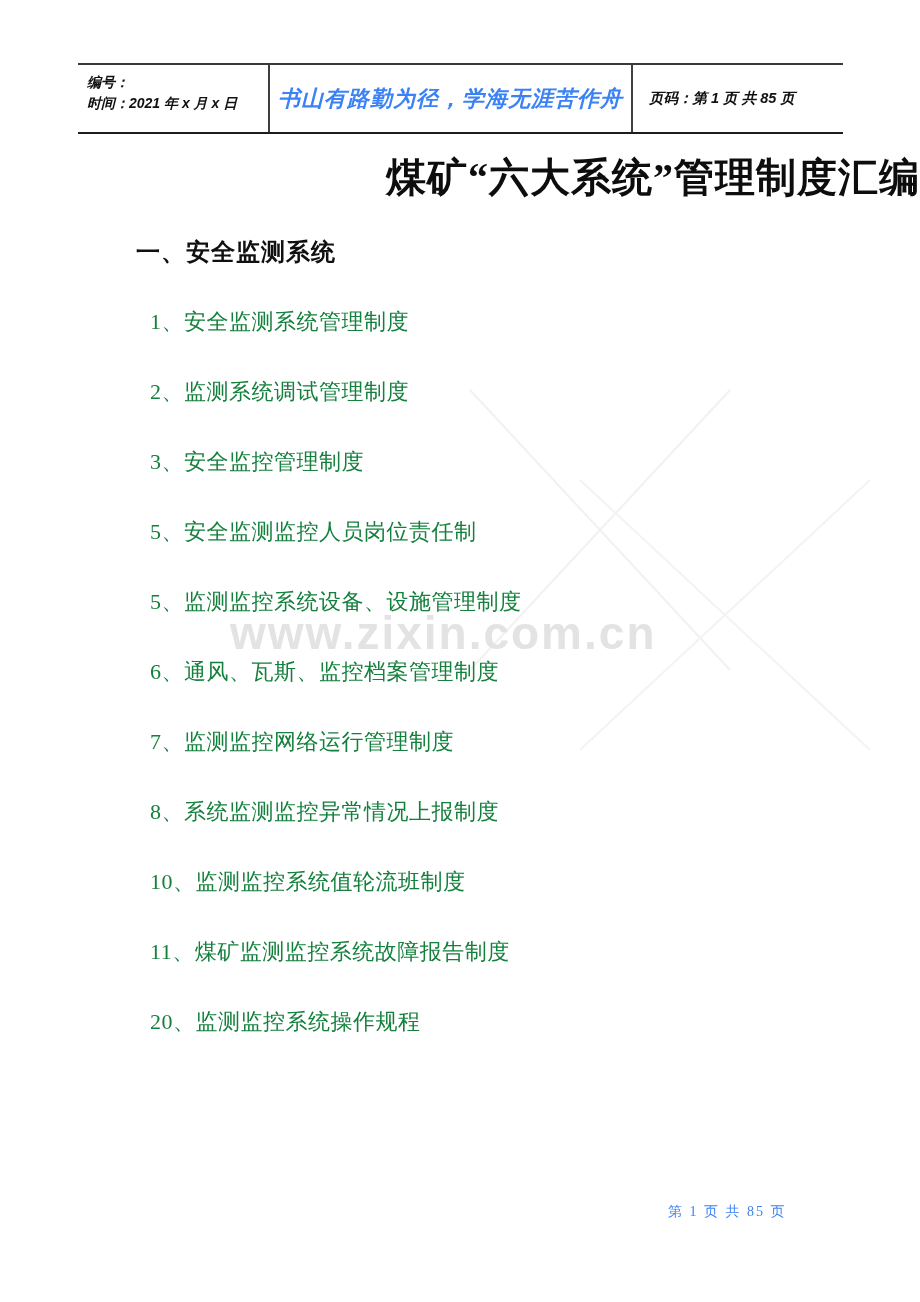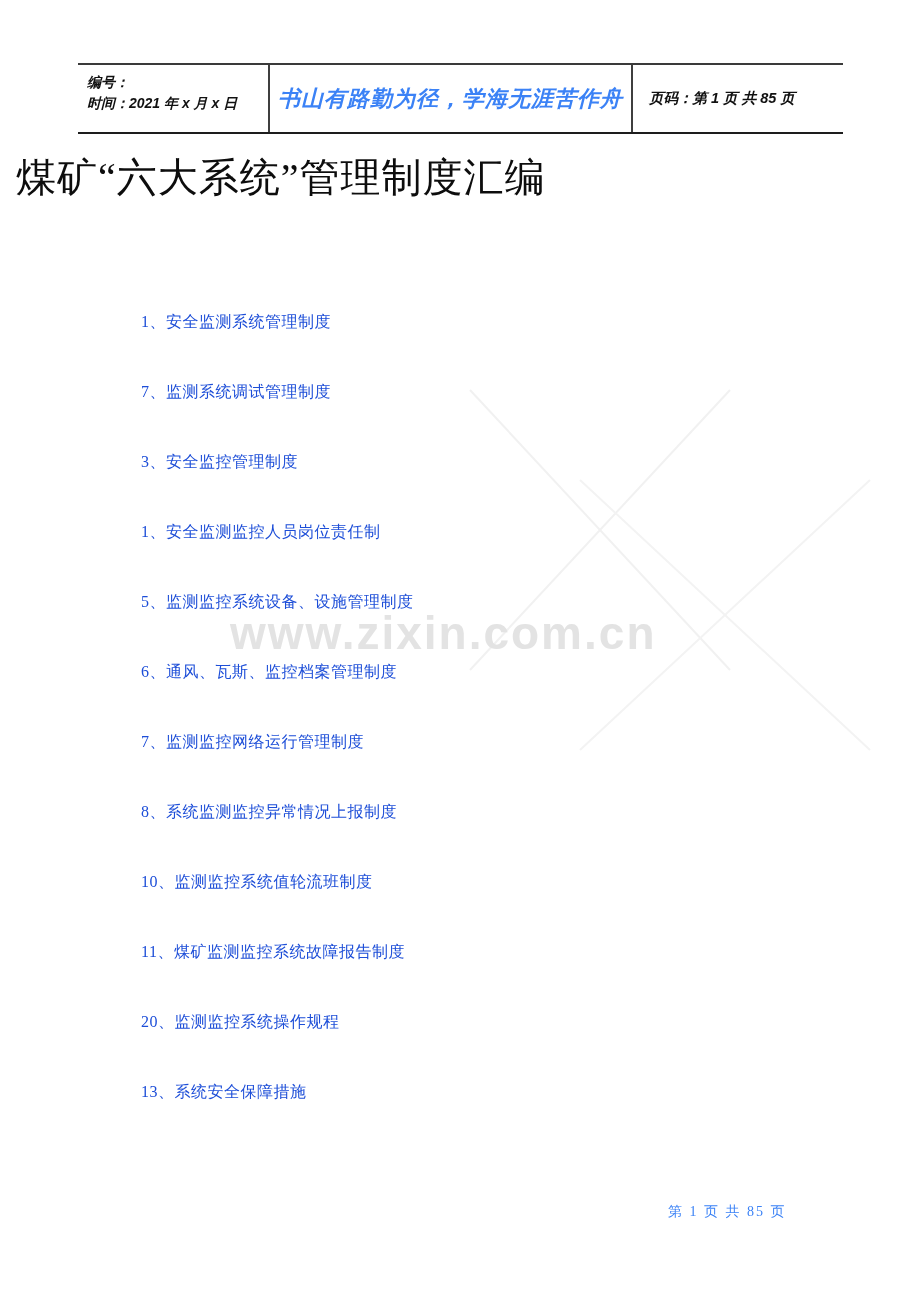--- a/index.html
+++ b/index.html
@@ -65,23 +65,23 @@
     color: #111111;
     white-space: nowrap;
   }
 
   
   .doc-title {
     position: absolute;
     top: 150px;
     left: 0;
     right: 0;
-    text-align: left;
+    text-align: right;
     font-size: 40px;
-    font-weight: normal;
+    font-weight: bold;
     letter-spacing: 1px;
     color: #0d0d0d;
     z-index: 2;
     padding-left: 16px;
   }
 
   
   .section-heading {
     position: absolute;
     top: 236px;
@@ -98,25 +98,25 @@
   .items-list {
     position: absolute;
     top: 311px;
     left: 137px;
     margin: 0;
     padding: 0;
     list-style: none;
     z-index: 2;
   }
   .items-list li {
-    font-size: 16px;
+    font-size: 22px;
     line-height: 22px;
-    margin: 0 0 48px 4px;
+    margin: 0 0 48px 13px;
     letter-spacing: 0.5px;
-    color: #1d4ed8;
+    color: #15803d;
     white-space: nowrap;
   }
 
   
   .watermark-text {
     position: absolute;
     top: 606px;
     left: 230px;
     font-size: 46px;
     font-weight: bold;
@@ -168,33 +168,33 @@
     <div class="hcell hcell-mid">
       <span style="color:#3b82f6;">书山有路勤为径，学海无涯苦作舟</span>
     </div>
     <div class="hcell hcell-right">
       <span>页码：第 1 页 共 85 页</span>
     </div>
   </div>
 
   <div class="doc-title">煤矿“六大系统”管理制度汇编</div>
 
+  <div class="section-heading">一、安全监测系统</div>
 
   <ul class="items-list">
     <li>1、安全监测系统管理制度</li>
-    <li>7、监测系统调试管理制度</li>
+    <li>2、监测系统调试管理制度</li>
     <li>3、安全监控管理制度</li>
-    <li>1、安全监测监控人员岗位责任制</li>
+    <li>5、安全监测监控人员岗位责任制</li>
     <li>5、监测监控系统设备、设施管理制度</li>
     <li>6、通风、瓦斯、监控档案管理制度</li>
     <li>7、监测监控网络运行管理制度</li>
     <li>8、系统监测监控异常情况上报制度</li>
     <li>10、监测监控系统值轮流班制度</li>
     <li>11、煤矿监测监控系统故障报告制度</li>
     <li>20、监测监控系统操作规程</li>
-    <li>13、系统安全保障措施</li>
   </ul>
 
   <div class="watermark-text">www.zixin.com.cn</div>
 
   <div class="page-footer">第 1 页 共 85 页</div>
 
 </div>
 
 </body></html>

